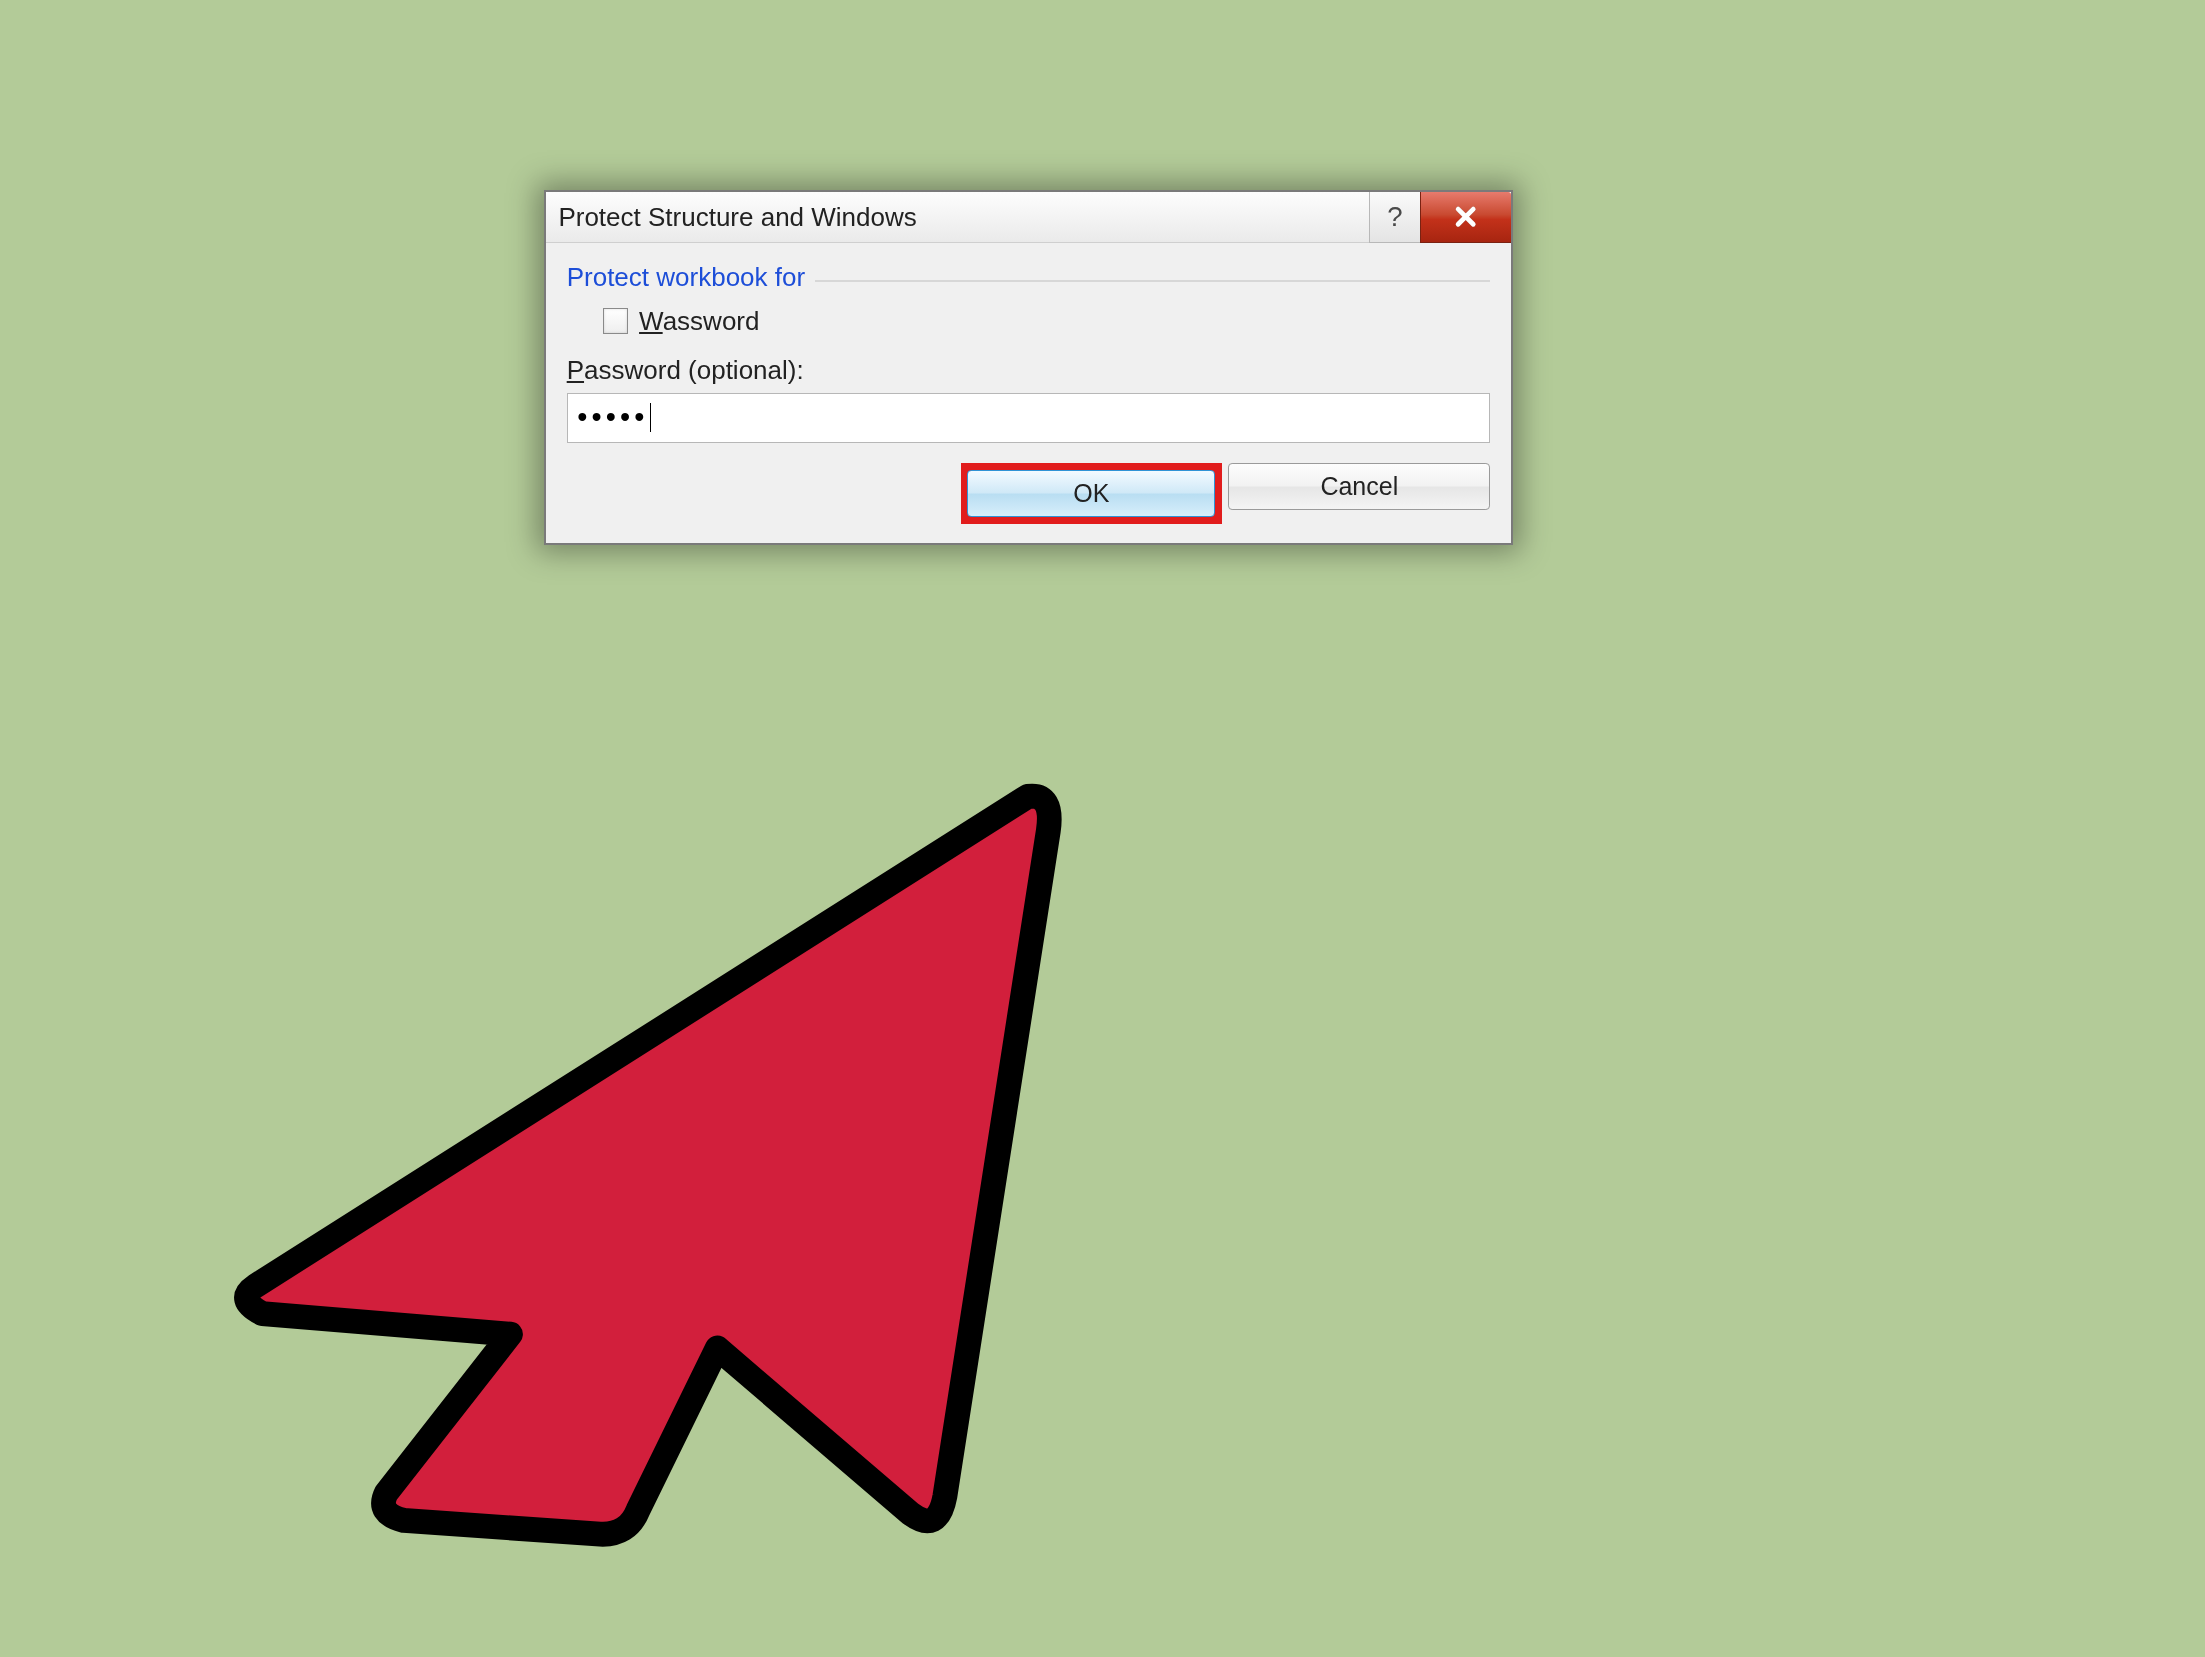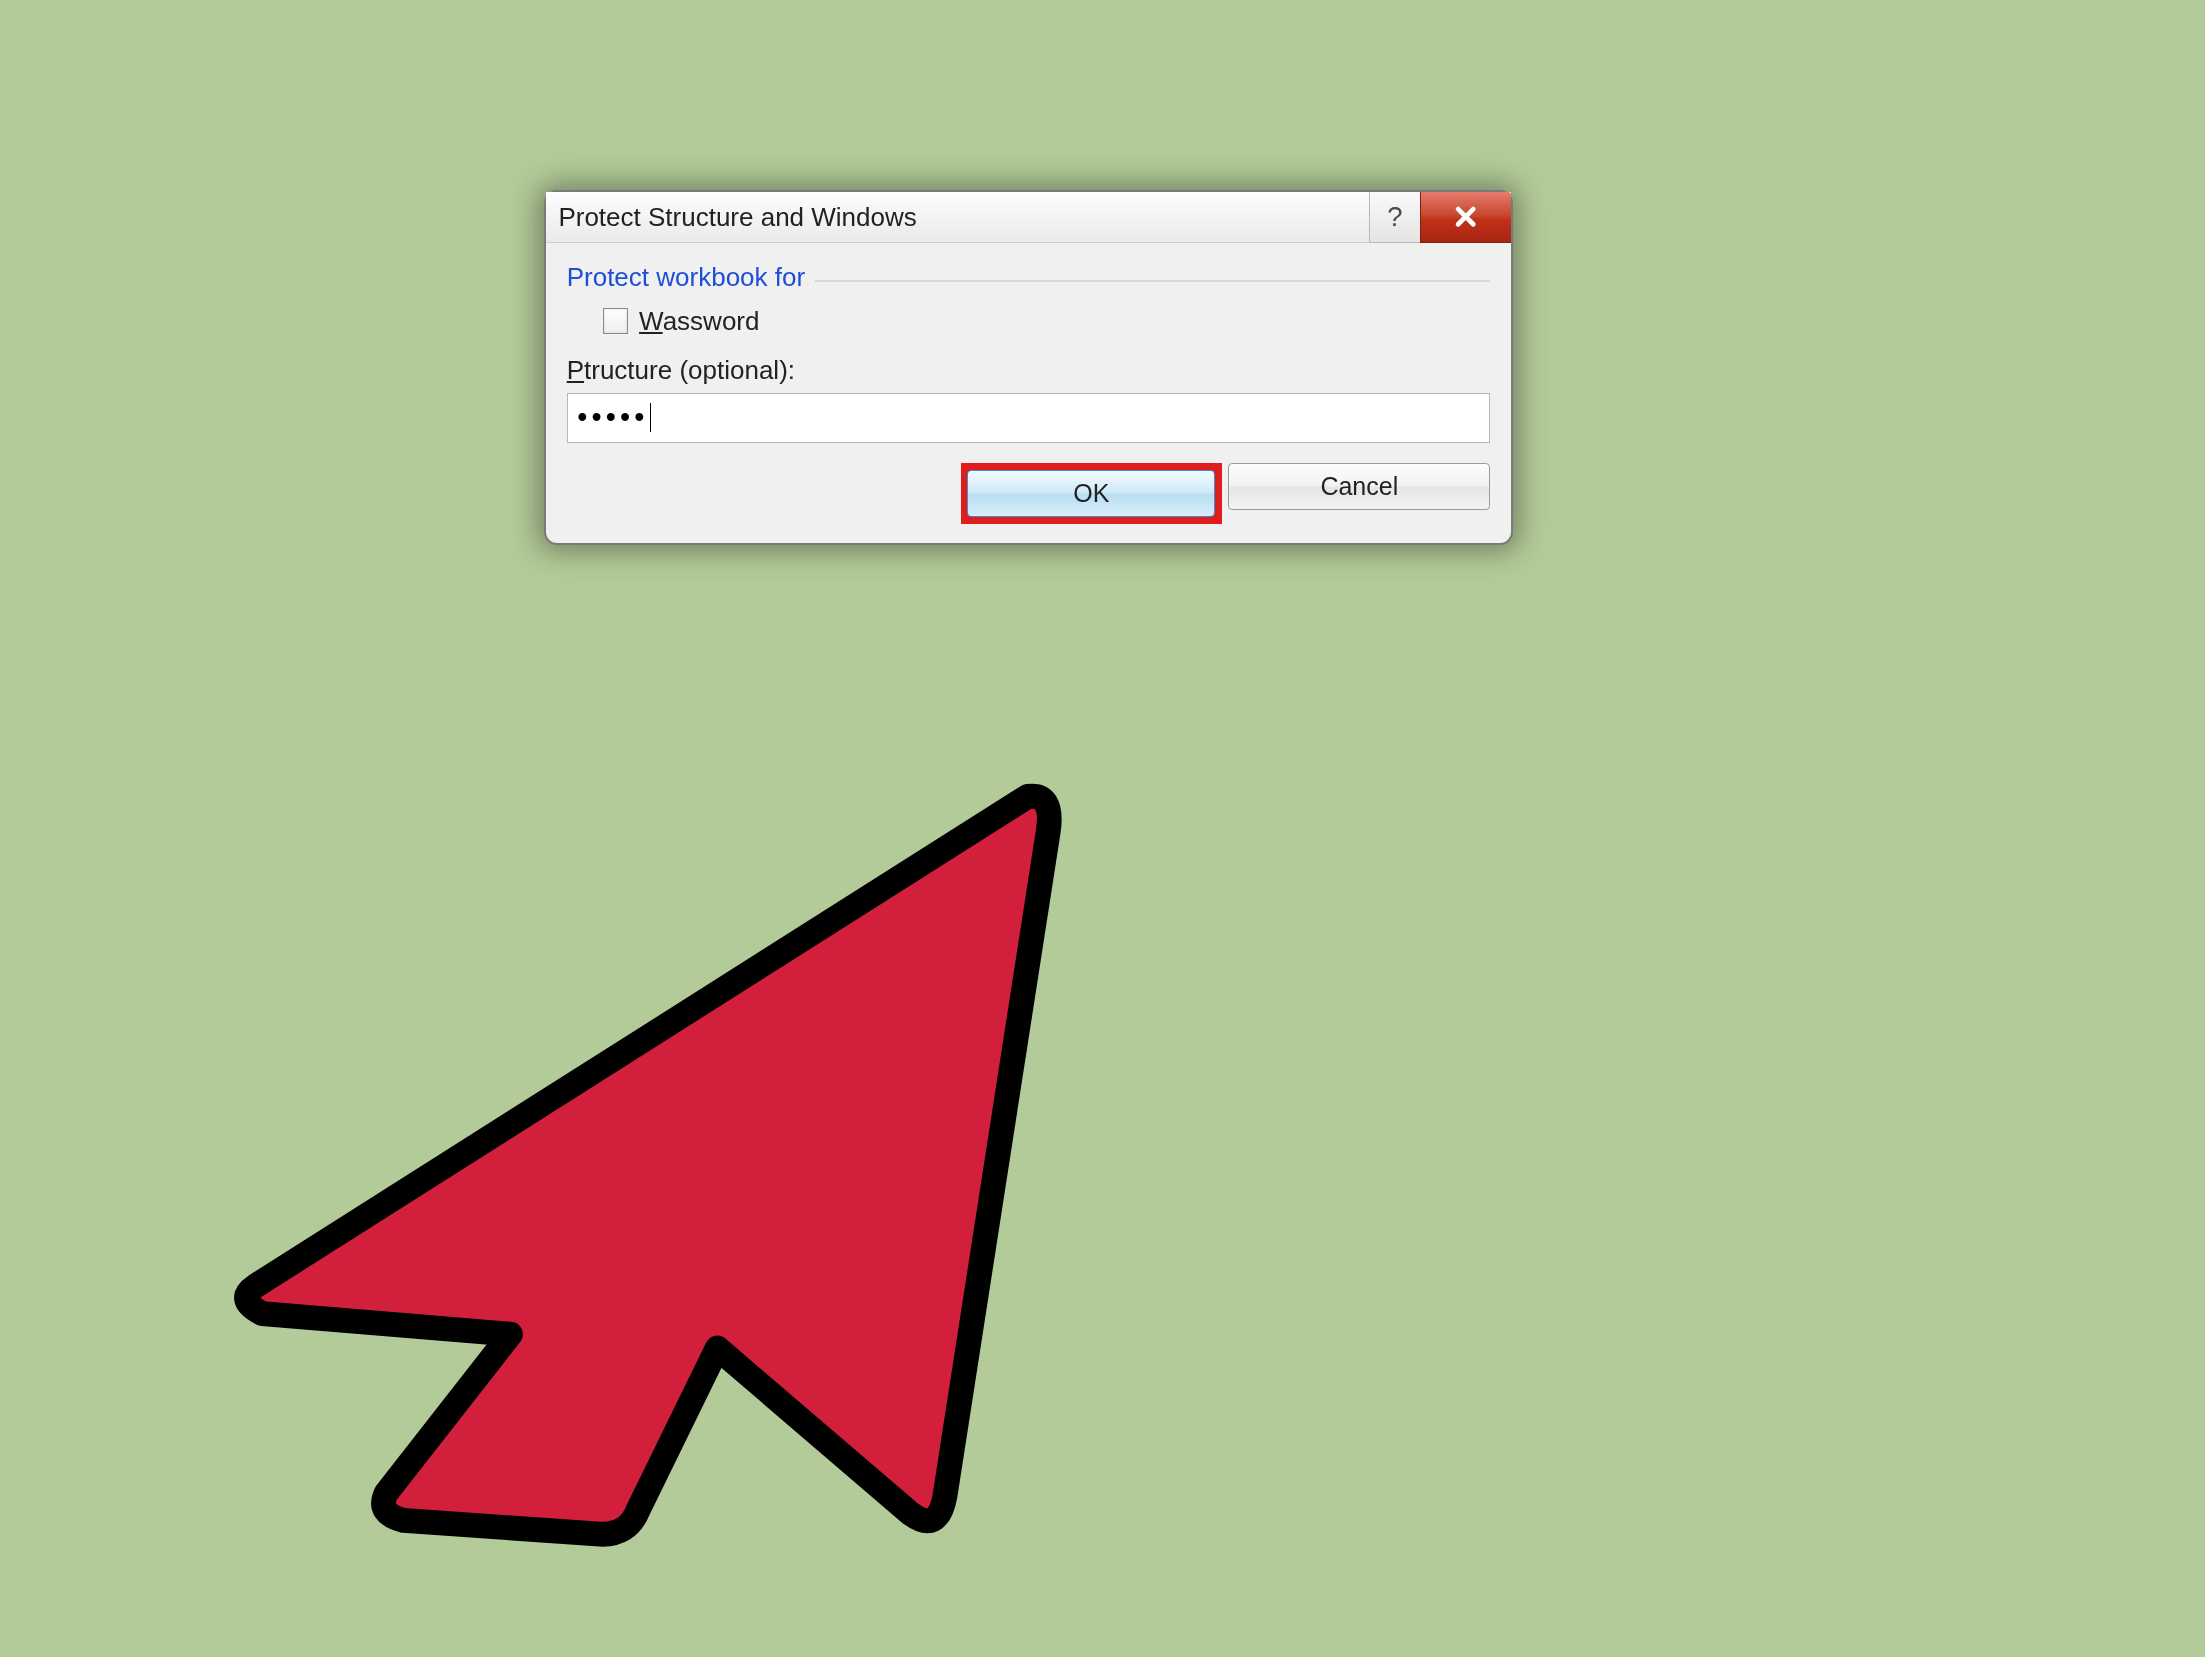--- a/index.html
+++ b/index.html
@@ -15,21 +15,21 @@
     transform-origin:0 0;
   }
 
   
   .dialog{
     position:absolute;
     left:544px;top:190px;
     width:965px;
     background:#f0f0f0;
     border:2.1px solid #7a7a7a;
-    border-radius:13px;
+    border-radius:0;
     box-shadow:0 0 27.6px 6.9px rgba(0,0,0,.35);
   }
   .titlebar{
     display:flex;align-items:center;
     height:50px;
     background:linear-gradient(#fdfdfd,#eaeaea);
     border-bottom:0.7px solid #cfcfcf;
     padding-left:12.4px;
   }
   .titlebar .title{
@@ -188,21 +188,21 @@
           <span class="group-title">Protect workbook for</span>
         </span>
 
 
         <div class="check-row">
           <span id="cb-windows" class="checkbox"></span>
           <span class="check-label"><span class="ul">W</span><span>assword</span></span>
         </div>
       </div>
 
-      <div class="field-label"><span class="ul">P</span><span>tructure (optional):</span></div>
+      <div class="field-label"><span class="ul">P</span><span>assword (optional):</span></div>
 
       <div class="password-input">
         <span>•••••</span>
           <span class="caret"></span>
       </div>
 
       <div class="button-row">
         <div class="ok-wrap">
           <div class="dlg-btn ok-btn">
             <span>OK</span>

